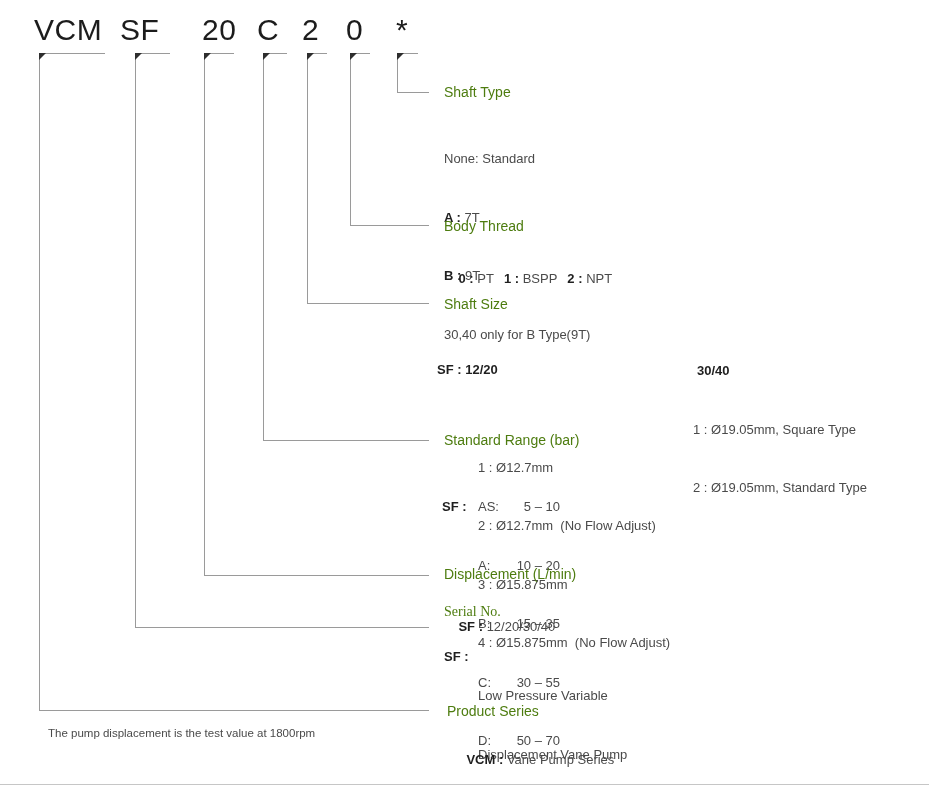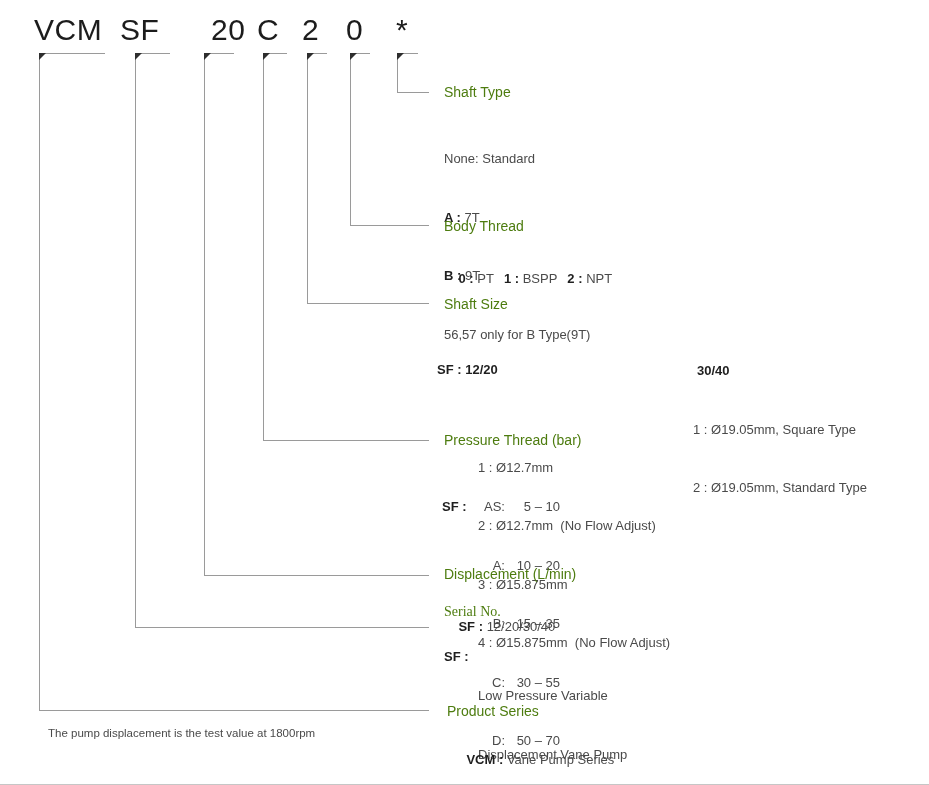--- a/index.html
+++ b/index.html
@@ -33,36 +33,36 @@
   .content {
     position:absolute;
     font-size:13px; line-height:19.5px;
     color:#4a4a4a; white-space:pre-wrap;
   }
   .bk { font-weight:bold; color:#1f1f1f; white-space:pre; }
   .tv { white-space:pre; }
   .opt-val { margin-right:10px; white-space:pre; }
   .ss-items { margin-left:41px; }
   .pr-prefix { display:inline-block; width:36px; }
-  .pr-key { display:inline-block; width:27px; text-align:right; margin-right:5px; white-space:pre; }
+  .pr-key { display:inline-block; width:27px; margin-right:5px; white-space:pre; }
   .pr-val { display:inline-block; width:50px; text-align:right; white-space:pre; }
   .row { display:flex; }
   .note {
     position:absolute; left:48px; top:727px;
     font-size:11.5px; color:#4a4a4a; white-space:pre;
   }
 </style>
 </head>
 <body>
 
 <div id="page">
 
   <div class="code-seg" style="left:34px">VCM</div>
   <div class="code-seg" style="left:120px">SF</div>
-  <div class="code-seg" style="left:211px">20</div>
+  <div class="code-seg" style="left:202px">20</div>
   <div class="code-seg" style="left:257px">C</div>
   <div class="code-seg" style="left:302px">2</div>
   <div class="code-seg" style="left:346px">0</div>
   <div class="code-seg" style="left:396px">*</div>
 
   <div class="lshape" style="left:39px;  top:53px; width:389px; height:657px;"></div>
   <div class="lshape" style="left:135px; top:53px; width:293px; height:574px;"></div>
   <div class="lshape" style="left:204px; top:53px; width:224px; height:522px;"></div>
   <div class="lshape" style="left:263px; top:53px; width:165px; height:387px;"></div>
   <div class="lshape" style="left:307px; top:53px; width:121px; height:250px;"></div>
@@ -83,21 +83,21 @@
   <div class="wedge" style="left:263px; top:53px;"></div>
   <div class="wedge" style="left:307px; top:53px;"></div>
   <div class="wedge" style="left:350px; top:53px;"></div>
   <div class="wedge" style="left:397px; top:53px;"></div>
 
   <div class="sec-title" style="top:84px;">Shaft Type</div>
   <div class="content" style="left:444px; top:110px;">
     <div><span class="bk"></span><span class="tv">None: Standard</span></div>
     <div><span class="bk">A : </span><span class="tv">7T</span></div>
     <div><span class="bk">B : </span><span class="tv">9T</span></div>
-    <div><span class="bk"></span><span class="tv">56,57 only for B Type(9T)</span></div>
+    <div><span class="bk"></span><span class="tv">30,40 only for B Type(9T)</span></div>
   </div>
 
   <div class="sec-title" style="top:218px;">Body Thread</div>
   <div class="content" style="left:444px; top:249px;">
     <span class="bk">0 : </span><span class="opt-val">PT</span><span class="bk">1 : </span><span class="opt-val">BSPP</span><span class="bk">2 : </span><span class="opt-val">NPT</span>
   </div>
 
   <div class="sec-title" style="top:296px;">Shaft Size</div>
   <div class="content" style="left:437px; top:321px;">
     <div><span class="bk">SF : </span><span class="bk">12/20</span></div>
@@ -107,21 +107,21 @@
       <div class="tv">3 : Ø15.875mm</div>
       <div class="tv">4 : Ø15.875mm  (No Flow Adjust)</div>
     </div>
   </div>
   <div class="content" style="left:693px; top:322px;">
     <div class="bk" style="margin-left:4px;">30/40</div>
     <div class="tv">1 : Ø19.05mm, Square Type</div>
     <div class="tv">2 : Ø19.05mm, Standard Type</div>
   </div>
 
-  <div class="sec-title" style="top:432px;">Pressure Thread (bar)</div>
+  <div class="sec-title" style="top:432px;">Standard Range (bar)</div>
   <div class="content" style="left:442px; top:458px;">
     <div><span class="bk pr-prefix">SF : </span><span class="pr-key">AS:</span><span class="pr-val">5 – 10</span></div>
     <div><span class="pr-prefix"></span><span class="pr-key">A:</span><span class="pr-val">10 – 20</span></div>
     <div><span class="pr-prefix"></span><span class="pr-key">B:</span><span class="pr-val">15 – 35</span></div>
     <div><span class="pr-prefix"></span><span class="pr-key">C:</span><span class="pr-val">30 – 55</span></div>
     <div><span class="pr-prefix"></span><span class="pr-key">D:</span><span class="pr-val">50 – 70</span></div>
   </div>
 
   <div class="sec-title" style="top:566px;">Displacement (L/min)</div>
   <div class="content" style="left:444px; top:597px;">

